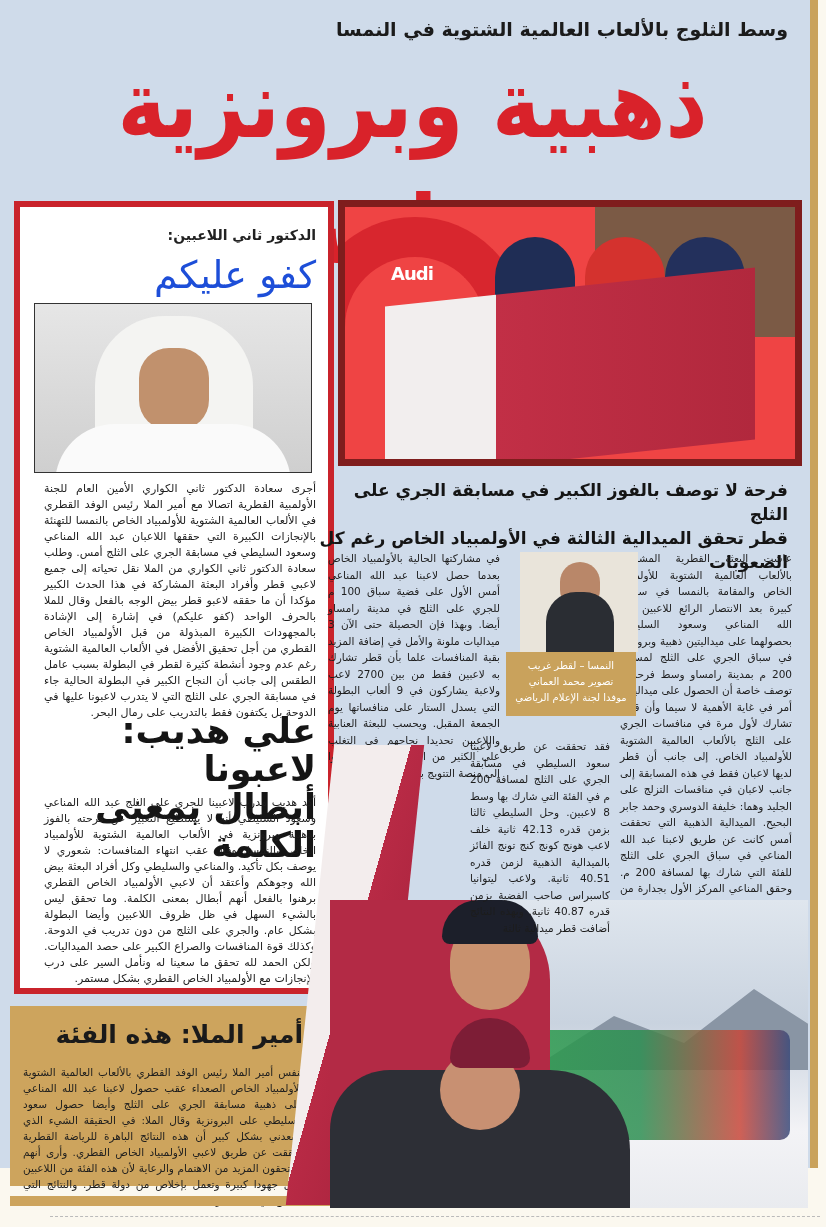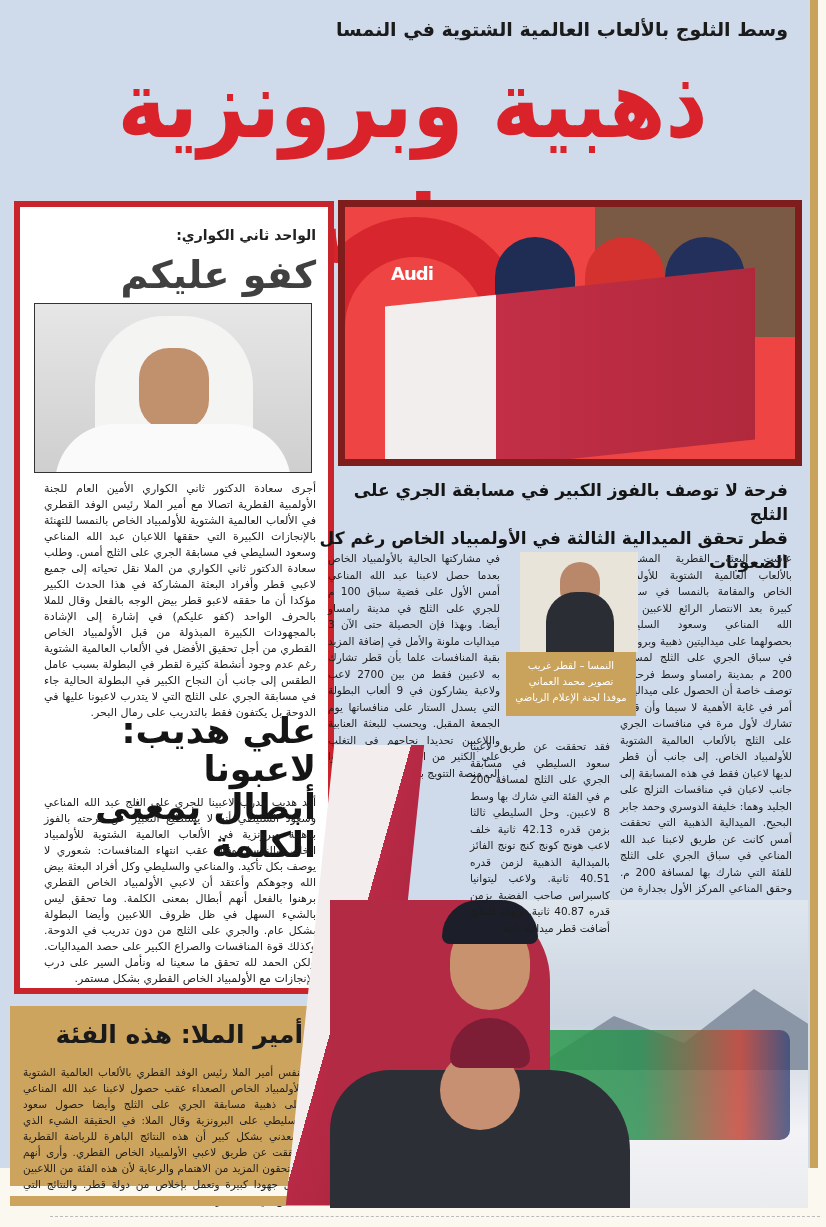--- a/index.html
+++ b/index.html
@@ -4,21 +4,21 @@
 <style>
   html,body{margin:0;padding:0;}
   body{width:826px;height:1227px;position:relative;overflow:hidden;background:#fbf8ef;font-family:"DejaVu Sans",sans-serif;}
   .page{position:absolute;left:0;top:0;width:810px;height:1168px;background:#cfdbea;border-right:8px solid #c9a25c;border-bottom:0;}
   .dotline{position:absolute;left:50px;top:1216px;width:770px;border-top:1px dashed #bbb;}
   .kicker{position:absolute;right:22px;top:18px;width:560px;text-align:right;direction:rtl;font-weight:bold;font-size:19px;color:#1b1b1b;font-family:"DejaVu Sans",sans-serif;}
   .headline{position:absolute;left:20px;top:58px;width:785px;text-align:center;direction:rtl;font-weight:bold;font-size:82px;line-height:110px;color:#d9222a;letter-spacing:-2px;transform:scaleY(1.15);font-family:"DejaVu Sans",sans-serif;}
   
   .redbox{position:absolute;left:14px;top:201px;width:308px;height:781px;border:6px solid #c9232b;background:#ffffff;}
   .redbox .byline{position:absolute;right:12px;top:20px;font-size:14px;font-weight:bold;direction:rtl;color:#222;}
-  .redbox .title1{position:absolute;right:12px;top:46px;font-size:38px;font-weight:bold;direction:rtl;color:#404040;}
+  .redbox .title1{position:absolute;right:12px;top:46px;font-size:38px;font-weight:normal;direction:rtl;color:#1d4ed8;}
   .portrait{position:absolute;left:14px;top:96px;width:276px;height:168px;background:linear-gradient(180deg,#e6e6e6,#cfcfcf);border:1px solid #333;overflow:hidden;}
   .portrait .ghutra{position:absolute;left:60px;top:12px;width:158px;height:170px;border-radius:70px 70px 0 0;background:#f4f4f2;}
   .portrait .face{position:absolute;left:104px;top:44px;width:70px;height:82px;border-radius:30px;background:#c1916d;}
   .portrait .shoulders{position:absolute;left:20px;top:120px;width:236px;height:60px;border-radius:60px 60px 0 0;background:#fafafa;}
   .col-text{position:absolute;direction:rtl;text-align:justify;font-size:11px;line-height:16px;color:#1d1d1d;}
   .redbox .p1{right:12px;top:274px;width:272px;margin-left:40px;}
   .redbox .title2{position:absolute;right:12px;top:505px;font-size:35px;line-height:38px;font-weight:bold;direction:rtl;color:#151515;width:280px;text-align:right;}
   .redbox .p2{right:12px;top:588px;width:272px;}
   
   .goldbox{position:absolute;left:10px;top:1006px;width:303px;height:180px;background:#cda45d;}
@@ -53,21 +53,21 @@
 </style>
 </head>
 <body>
 
 <div class="page">
 
   <div class="kicker">وسط الثلوج بالألعاب العالمية الشتوية في النمسا</div>
   <div class="headline">ذهبية وبرونزية عنابية</div>
 
   <div class="redbox">
-    <div class="byline">الواحد ثاني الكواري:</div>
+    <div class="byline">الدكتور ثاني اللاعبين:</div>
     <div class="title1">كفو عليكم</div>
     <div class="portrait">
       <div class="ghutra"></div>
       <div class="face"></div>
       <div class="shoulders"></div>
     </div>
     <div class="col-text p1">أجرى سعادة الدكتور ثاني الكواري الأمين العام للجنة الأولمبية القطرية اتصالا مع أمير الملا رئيس الوفد القطري في الألعاب العالمية الشتوية للأولمبياد الخاص بالنمسا للتهنئة بالإنجازات الكبيرة التي حققها اللاعبان عبد الله المناعي وسعود السليطي في مسابقة الجري على الثلج أمس. وطلب سعادة الدكتور ثاني الكواري من الملا نقل تحياته إلى جميع لاعبي قطر وأفراد البعثة المشاركة في هذا الحدث الكبير مؤكدا أن ما حققه لاعبو قطر بيض الوجه بالفعل وقال للملا بالحرف الواحد (كفو عليكم) في إشارة إلى الإشادة بالمجهودات الكبيرة المبذولة من قبل الأولمبياد الخاص القطري من أجل تحقيق الأفضل في الألعاب العالمية الشتوية رغم عدم وجود أنشطة كثيرة لقطر في البطولة بسبب عامل الطقس إلى جانب أن النجاح الكبير في البطولة الحالية جاء في مسابقة الجري على الثلج التي لا يتدرب لاعبونا عليها في الدوحة بل يكتفون فقط بالتدريب على رمال البحر.</div>
     <div class="title2">
       <div>علي هديب: لاعبونا</div>
       <div>أبطال بمعنى الكلمة</div>

